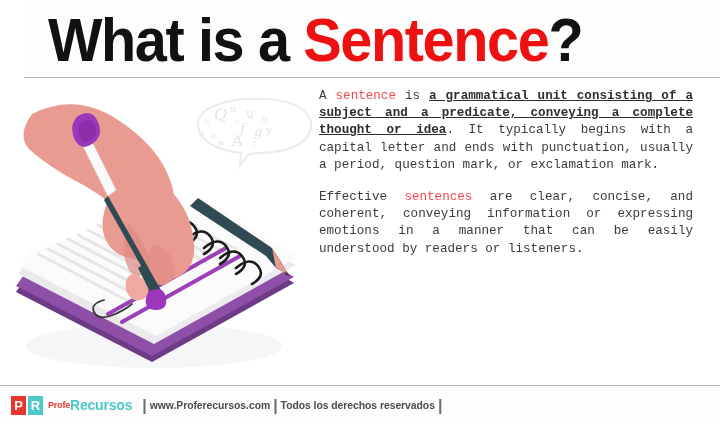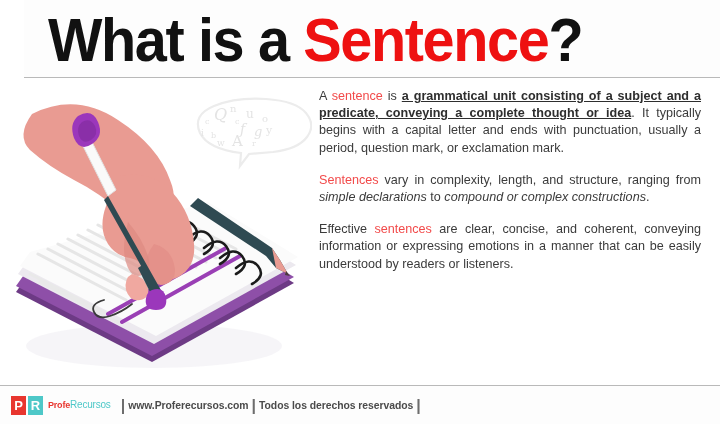--- a/index.html
+++ b/index.html
@@ -69,22 +69,22 @@
     position: absolute;
     left: 319px;
     top: 10px;
     width: 382px;
   }
   .para {
     font-size: 12.6px;
     line-height: 17.2px;
     color: #3b3b3b;
     text-align: justify;
-    margin: 0 0 15px 0;
-    font-family: Liberation Sans, sans-serif;
+    margin: 0 8px 15px 0;
+    font-family: Liberation Mono, monospace;
   }
   .para:last-child { margin-bottom: 0; }
   .kw { color: #f4past; }
   .kw { color: #f24a4a; }
   .defn {
     font-weight: bold;
     text-decoration: underline;
     color: #2e2e2e;
   }
   .ital { font-style: italic; }
@@ -140,22 +140,22 @@
     margin-left: 2px;
   }
   .logo-profe {
     color: #e8362f;
     font-weight: bold;
     font-size: 9px;
     letter-spacing: -0.2px;
   }
   .logo-recursos {
     color: #4ec8c8;
-    font-weight: normal;
-    font-size: 10px;
+    font-weight: bold;
+    font-size: 14px;
     letter-spacing: -0.2px;
   }
   .footer-text {
     font-size: 10.4px;
     font-weight: bold;
     color: #4b4b4b;
     white-space: nowrap;
     font-family: "Liberation Sans", sans-serif;
     letter-spacing: -0.05px;
   }
@@ -278,21 +278,20 @@
 
           <path d="M74 38 q14 -8 20 6 q6 14 -6 22 q-12 8 -18 -6 q-5 -14 4 -22 Z" fill="#9b37bb"></path>
           <path d="M78 44 q8 -5 13 4 q4 9 -4 14 q-8 5 -12 -4 q-3 -9 3 -14 Z" fill="#8a2fa8"></path>
         </g>
       </svg>
     </div>
 
     <div class="text-col">
       <p class="para"><span>A </span><span class="kw">sentence</span><span> is </span><span class="defn">a grammatical unit consisting of a subject and a predicate, conveying a complete thought or idea</span><span>. It typically begins with a capital letter and ends with punctuation, usually a period, question mark, or exclamation mark.</span></p>
 
-      <p class="para"><span class="kw">Sentences</span><span> vary in complexity, length, and structure, ranging from </span><span class="ital">simple declarations</span><span> to </span><span class="ital">compound or complex constructions</span><span>.</span></p>
 
       <p class="para"><span>Effective </span><span class="kw">sentences</span><span> are clear, concise, and coherent, conveying information or expressing emotions in a manner that can be easily understood by readers or listeners.</span></p>
     </div>
   </div>
 
   <div class="footer">
     <div class="footer-inner">
       <div class="logo">
         <div class="logo-tiles">
           <div class="tile tile-p">P</div>

